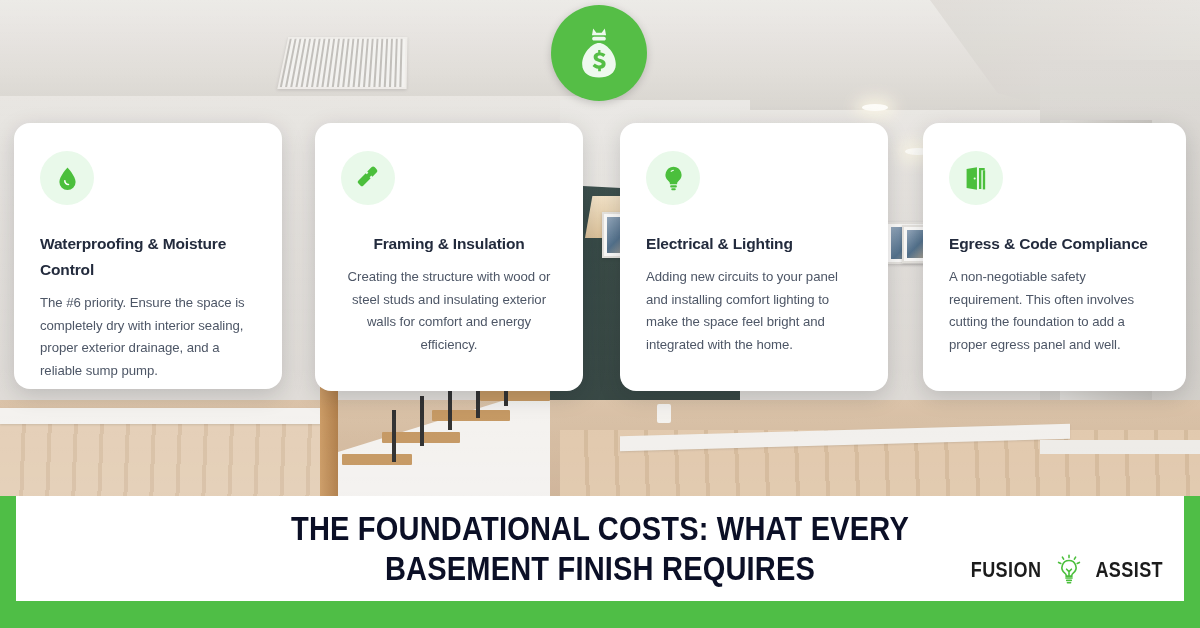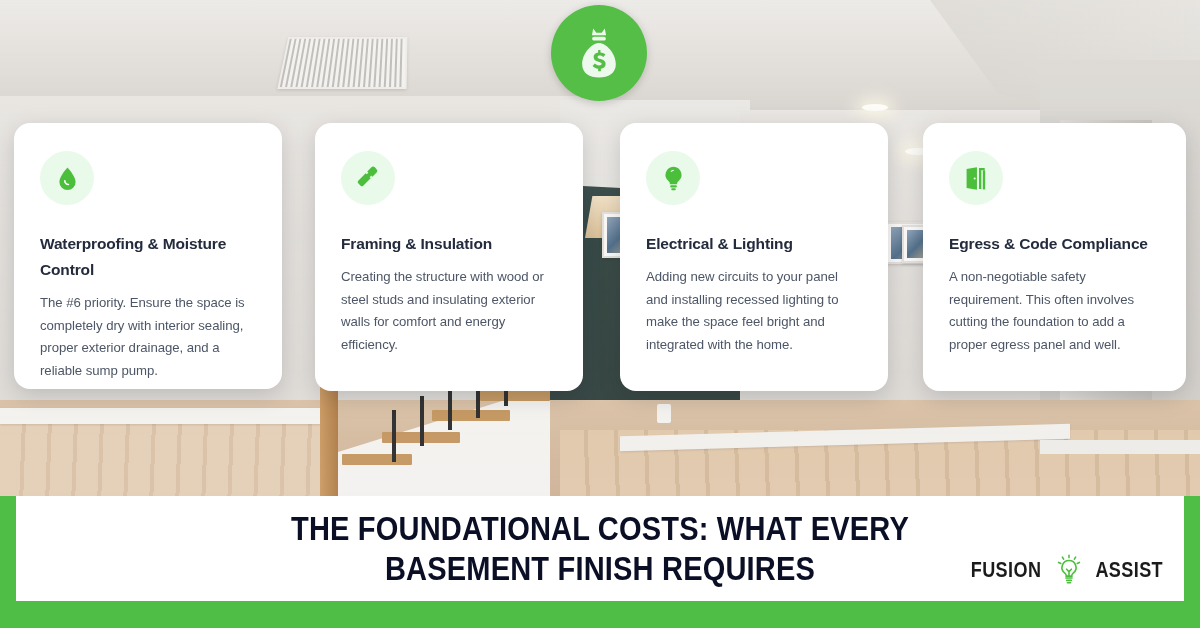--- a/index.html
+++ b/index.html
@@ -69,21 +69,21 @@
   .badge{position:absolute;left:551px;top:5px;width:96px;height:96px;border-radius:50%;
     background:#55be46;display:flex;align-items:center;justify-content:center;
     box-shadow:0 2px 8px rgba(0,0,0,.18);}
   .badge svg{width:52px;height:54px;display:block;}
 
   
   .cards{position:absolute;left:0;top:0;width:1200px;height:500px;}
   .card{position:absolute;top:123px;background:#fff;border-radius:16px;
     box-shadow:0 6px 22px rgba(20,25,35,.17);padding:28px 26px 24px 26px;box-sizing:border-box;}
   .card.c1{left:14px;width:268px;height:266px;}
-  .card.c2{left:315px;width:268px;height:268px;}
+  .card.c2{left:315px;width:268px;height:268px;text-align:center;}
   .card.c3{left:620px;width:268px;height:268px;}
   .card.c4{left:923px;width:263px;height:268px;}
 
   .icon-circle{width:54px;height:54px;border-radius:50%;background:#e9f9ea;
     display:flex;align-items:center;justify-content:center;margin-bottom:26px;}
   .icon-circle svg{width:27px;height:29px;display:block;fill:#4bbf3c;}
 
   .card-title{font-size:15.5px;font-weight:700;color:#232b3d;line-height:1.68;
     letter-spacing:-.15px;margin:0 0 9px 0;}
   .card-body{font-size:13.2px;color:#4d5666;line-height:1.72;margin:0;letter-spacing:-.05px;}
@@ -191,21 +191,21 @@
     <div class="card c3">
       <div class="icon-circle">
         <svg viewBox="0 0 24 24" aria-hidden="true">
           <path d="M12 1.6a7.2 7.2 0 0 0-4.3 12.9c.7.6 1.1 1.3 1.1 2.1v.5h6.4v-.5c0-.8.4-1.5 1.1-2.1A7.2 7.2 0 0 0 12 1.6z"></path>
           <rect x="9" y="18.1" width="6" height="1.8" rx=".9"></rect>
           <rect x="10" y="20.7" width="4" height="1.7" rx=".85"></rect>
           <path fill="#e9f9ea" d="M9.5 5.3a3.6 3.6 0 0 1 2.2-1.1.6.6 0 0 1 .1 1.2 2.4 2.4 0 0 0-1.5.7.6.6 0 0 1-.8-.8z"></path>
         </svg>
       </div>
       <p class="card-title">Electrical &amp; Lighting</p>
-      <p class="card-body">Adding new circuits to your panel and installing recessed lighting to make the space feel bright and integrated with the home.</p>
+      <p class="card-body">Adding new circuits to your panel and installing comfort lighting to make the space feel bright and integrated with the home.</p>
     </div>
 
     <div class="card c4">
       <div class="icon-circle">
         <svg viewBox="0 0 24 24" aria-hidden="true">
           <path d="M3.2 3.6 12.4 2v20L3.2 20.4z"></path>
           <circle cx="10.4" cy="12" r=".95" fill="#e9f9ea"></circle>
           <path d="M14.2 2.6h5.1v2.1h-3v16.7h-2.1z"></path>
           <path d="M17.6 4.7h2.1v17h-2.1z"></path>
         </svg>

